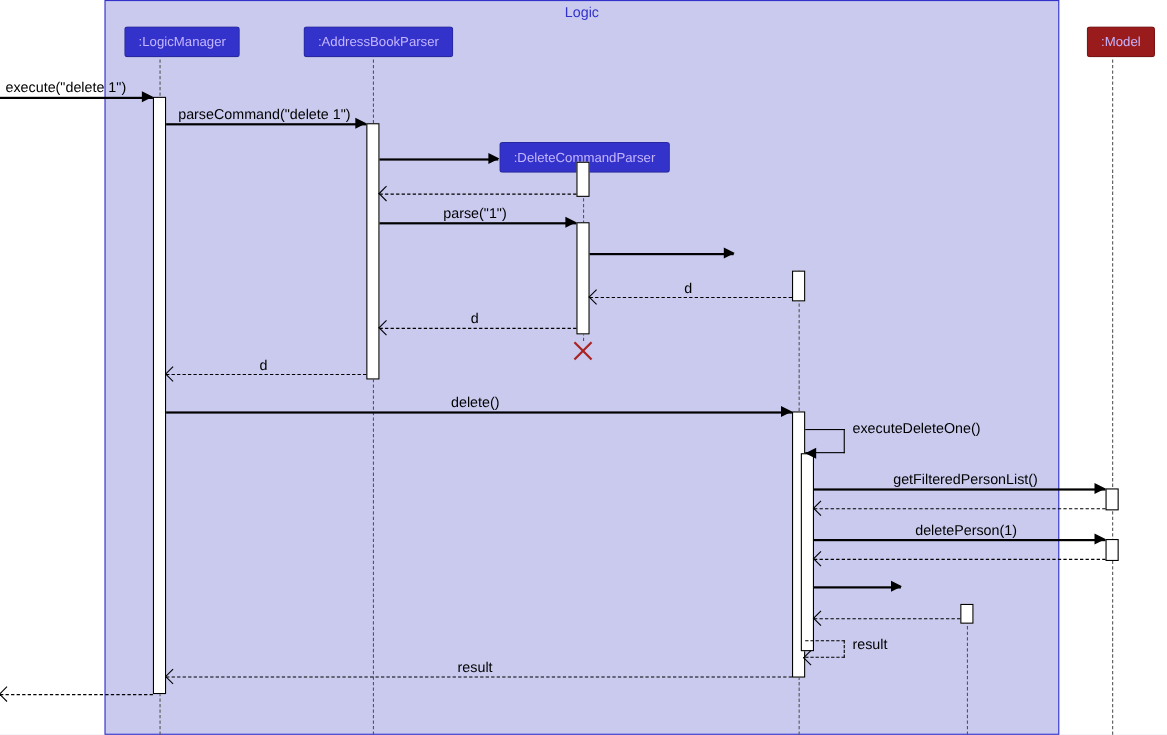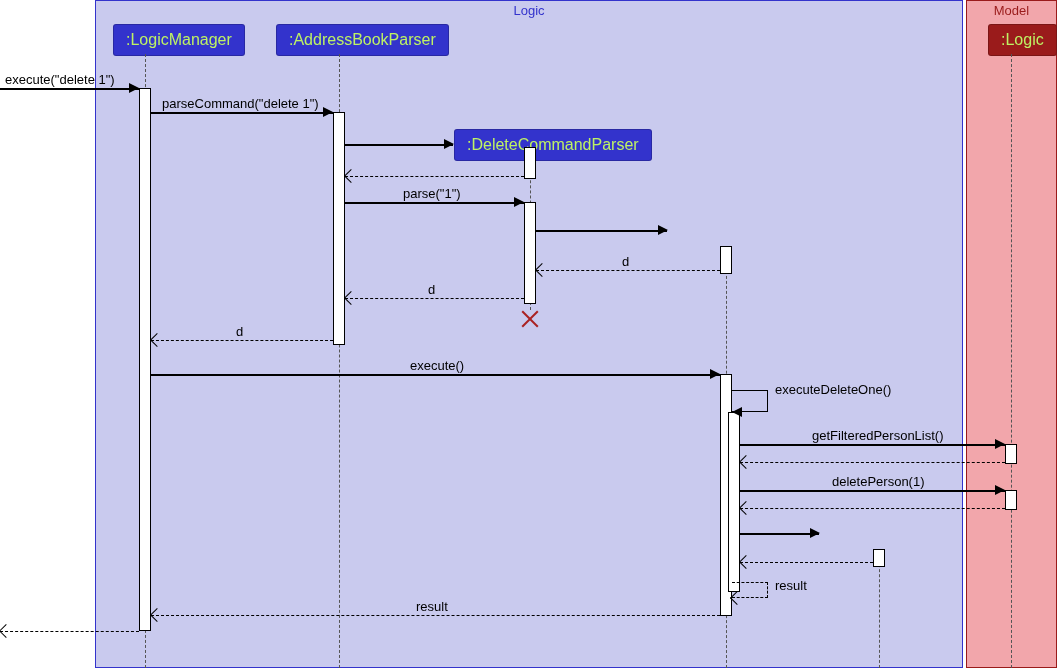--- a/index.html
+++ b/index.html
@@ -20,24 +20,24 @@
   }
   .region-title {
     position: absolute;
     top: 2px;
     left: 50%;
     transform: translateX(-50%);
     font-size: 13px;
   }
   .lifeline-head {
     position: absolute;
-    color: #bef264;
+    color: #c4b5fd;
     padding: 6px 12px;
     border-radius: 3px;
-    font-size: 16px;
+    font-size: 12px;
     white-space: nowrap;
     border: 1px solid rgba(0,0,0,.2);
   }
   .logic-head { background: #3333cc; }
   .model-head { background: #9a1b1b; }
   .lifeline {
     position: absolute;
     width: 0;
     border-left: 1.5px dashed #555;
   }
@@ -107,28 +107,25 @@
   }
 </style>
 </head>
 <body>
 
 <div class="canvas">
 
   <div class="region" style="left:95px; top:0; width:868px; height:668px; background:#c9caee; border-color:#3333cc;">
     <div class="region-title" style="color:#3333cc;">Logic</div>
   </div>
-  <div class="region" style="left:966px; top:0; width:91px; height:668px; background:#f2a6ab; border-color:#9a1b1b;">
-    <div class="region-title" style="color:#9a1b1b;">Model</div>
-  </div>
 
   <div class="lifeline-head logic-head" style="left:113px; top:24px;">:LogicManager</div>
   <div class="lifeline-head logic-head" style="left:276px; top:24px;">:AddressBookParser</div>
   <div class="lifeline-head logic-head" style="left:454px; top:129px;">:DeleteCommandParser</div>
-  <div class="lifeline-head model-head" style="left:988px; top:24px;">:Logic</div>
+  <div class="lifeline-head model-head" style="left:988px; top:24px;">:Model</div>
 
   <div class="lifeline" style="left:145px; top:54px; height:614px;"></div>
   <div class="lifeline" style="left:339px; top:54px; height:614px;"></div>
   <div class="lifeline" style="left:530px; top:160px; height:150px;"></div>
   <div class="lifeline" style="left:726px; top:246px; height:422px;"></div>
   <div class="lifeline" style="left:879px; top:549px; height:119px;"></div>
   <div class="lifeline" style="left:1011px; top:54px; height:614px;"></div>
 
   <div class="activation" style="left:139px; top:88px; width:12px; height:543px;"></div>
   <div class="activation" style="left:333px; top:112px; width:12px; height:233px;"></div>
@@ -171,21 +168,21 @@
   <div class="label" style="left:428px; top:282px;">d</div>
 
   <div class="destroy" style="left:519px; top:308px;"></div>
 
   <div class="msg dashed" style="left:151px; top:340px; width:182px;"></div>
   <div class="arrow-left-open" style="left:152px; top:335px;"></div>
   <div class="label" style="left:236px; top:324px;">d</div>
 
   <div class="msg" style="left:151px; top:374px; width:569px;"></div>
   <div class="arrow-right" style="left:710px; top:369px;"></div>
-  <div class="label" style="left:410px; top:358px;">execute()</div>
+  <div class="label" style="left:410px; top:358px;">delete()</div>
 
   <div class="selfcall-box" style="left:732px; top:390px; width:36px; height:22px;"></div>
   <div class="arrow-left" style="left:732px; top:407px;"></div>
   <div class="label" style="left:775px; top:382px;">executeDeleteOne()</div>
 
   <div class="msg" style="left:740px; top:444px; width:265px;"></div>
   <div class="arrow-right" style="left:995px; top:439px;"></div>
   <div class="label" style="left:812px; top:428px;">getFilteredPersonList()</div>
   <div class="msg dashed" style="left:740px; top:462px; width:265px;"></div>
   <div class="arrow-left-open" style="left:741px; top:457px;"></div>

